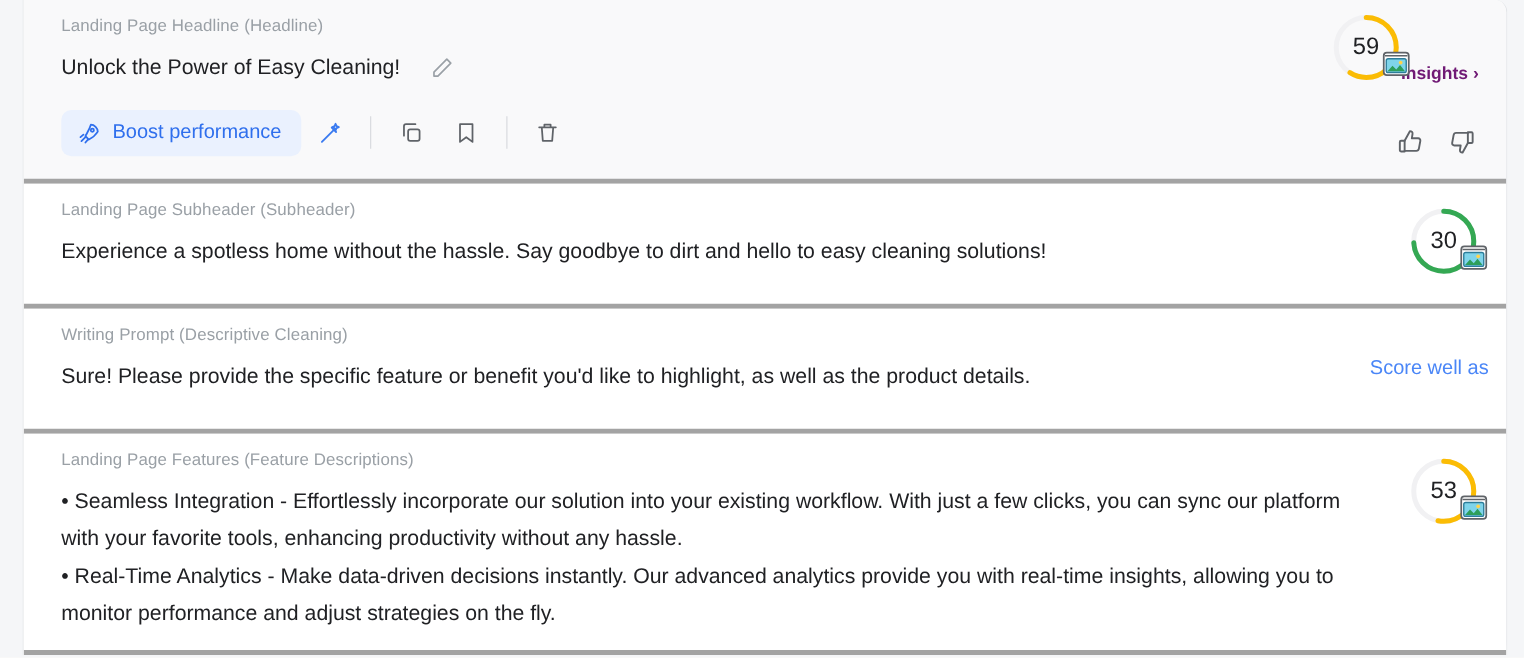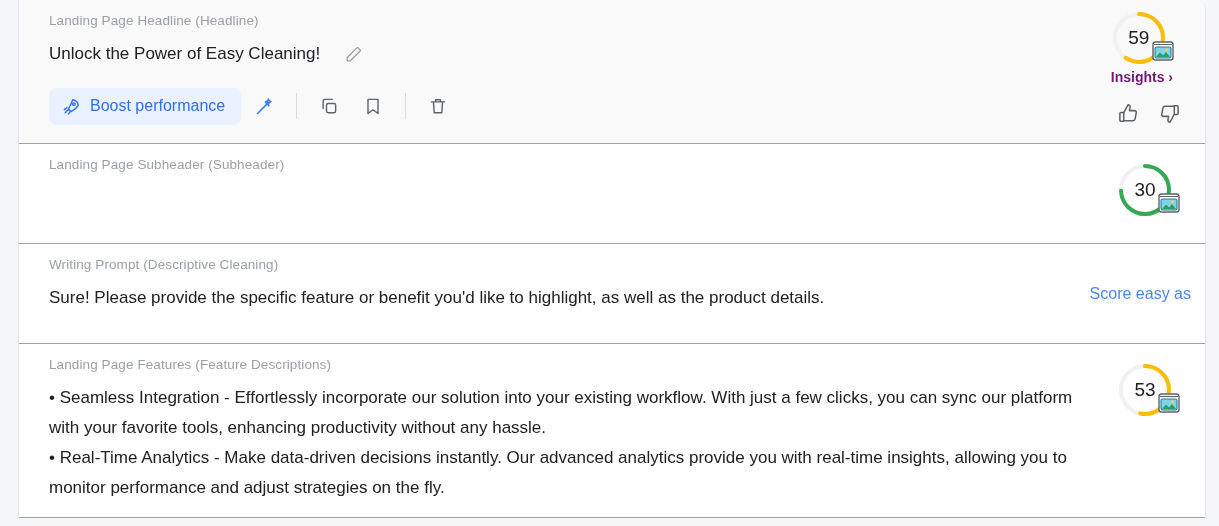--- a/index.html
+++ b/index.html
@@ -19,21 +19,21 @@
     left: 18px; top: 0; width: 1188px;
     background: #ffffff;
     border-left: 1px solid #e3e5e8;
     border-right: 1px solid #e3e5e8;
     border-top-right-radius: 10px;
     overflow: hidden;
   }
   .card {
     position: relative;
     background: #ffffff;
-    border-bottom: 1px solid #a3a3a3;
+    border-bottom: 4px solid #a3a3a3;
     padding: 12px 30px 14px 30px;
     min-height: 100px;
   }
   .card.shaded { background: #f9f9fa; }
   .card-label {
     font-size: 13.5px;
     color: #9aa0a6;
     line-height: 18px;
     letter-spacing: .1px;
     margin-bottom: 9px;
@@ -72,22 +72,22 @@
     width: 1px; height: 26px; background: #dadce0;
     margin: 0 9px;
   }
   .feedback {
     position: absolute; right: 24px; bottom: 18px;
     display: flex; align-items: center; gap: 18px;
   }
   .fb-icon { cursor: pointer; display: inline-flex; }
   
   .score-wrap {
-    position: absolute; right: 32px; top: 10px;
-    display: flex; flex-direction: column; align-items: flex-start;
+    position: absolute; right: 22px; top: 10px;
+    display: flex; flex-direction: row; align-items: flex-end;
   }
   .score-ring { position: relative; width: 56px; height: 56px; }
   .score-num {
     position: absolute; left: 0; top: 0; width: 56px; height: 56px;
     display: flex; align-items: center; justify-content: center;
     font-size: 19px; color: #202124;
   }
   .score-badge {
     position: absolute; right: -9px; bottom: 2px;
     width: 26px; height: 26px;
@@ -196,20 +196,21 @@
               <path d="M4 6.5h18" stroke="#5f6368" stroke-width="1.2"></path>
             </svg>
           </span>
         </div>
         <div class="insights-link">Insights ›</div>
       </div>
     </div>
 
     <div class="card">
       <div class="card-label">Landing Page Subheader (Subheader)</div>
+      <div class="card-body">Experience a spotless home without the hassle. Say goodbye to dirt and hello to easy cleaning solutions!</div>
       <div class="score-wrap" style="top:18px;">
         <div class="score-ring">
           <svg width="56" height="56" viewBox="0 0 56 56">
             <circle cx="28" cy="28" r="24" fill="none" stroke="#f1f1f3" stroke-width="4"></circle>
             <circle id="arc-1" cx="28" cy="28" r="24" fill="none" stroke="#34a853" stroke-width="4" stroke-linecap="round" transform="rotate(-90 28 28)" stroke-dasharray="150.8" stroke-dashoffset="39.2"></circle>
           </svg>
           <div class="score-num">30</div>
           <span class="score-badge">
             <svg width="26" height="26" viewBox="0 0 26 26">
               <rect x="3" y="4" width="20" height="18" rx="2.5" fill="#ffffff" stroke="#5f6368" stroke-width="1.4"></rect>
@@ -219,21 +220,21 @@
               <path d="M4 6.5h18" stroke="#5f6368" stroke-width="1.2"></path>
             </svg>
           </span>
         </div>
       </div>
     </div>
 
     <div class="card">
       <div class="card-label">Writing Prompt (Descriptive Cleaning)</div>
       <div class="card-body">Sure! Please provide the specific feature or benefit you'd like to highlight, as well as the product details.</div>
-      <div class="score-text-link">Score easy as</div>
+      <div class="score-text-link">Score well as</div>
     </div>
 
     <div class="card" style="min-height:160px;">
       <div class="card-label">Landing Page Features (Feature Descriptions)</div>
       <div class="card-body">• Seamless Integration - Effortlessly incorporate our solution into your existing workflow. With just a few clicks, you can sync our platform with your favorite tools, enhancing productivity without any hassle.
 • Real-Time Analytics - Make data-driven decisions instantly. Our advanced analytics provide you with real-time insights, allowing you to monitor performance and adjust strategies on the fly.</div>
       <div class="score-wrap" style="top:18px;">
         <div class="score-ring">
           <svg width="56" height="56" viewBox="0 0 56 56">
             <circle cx="28" cy="28" r="24" fill="none" stroke="#f1f1f3" stroke-width="4"></circle>

